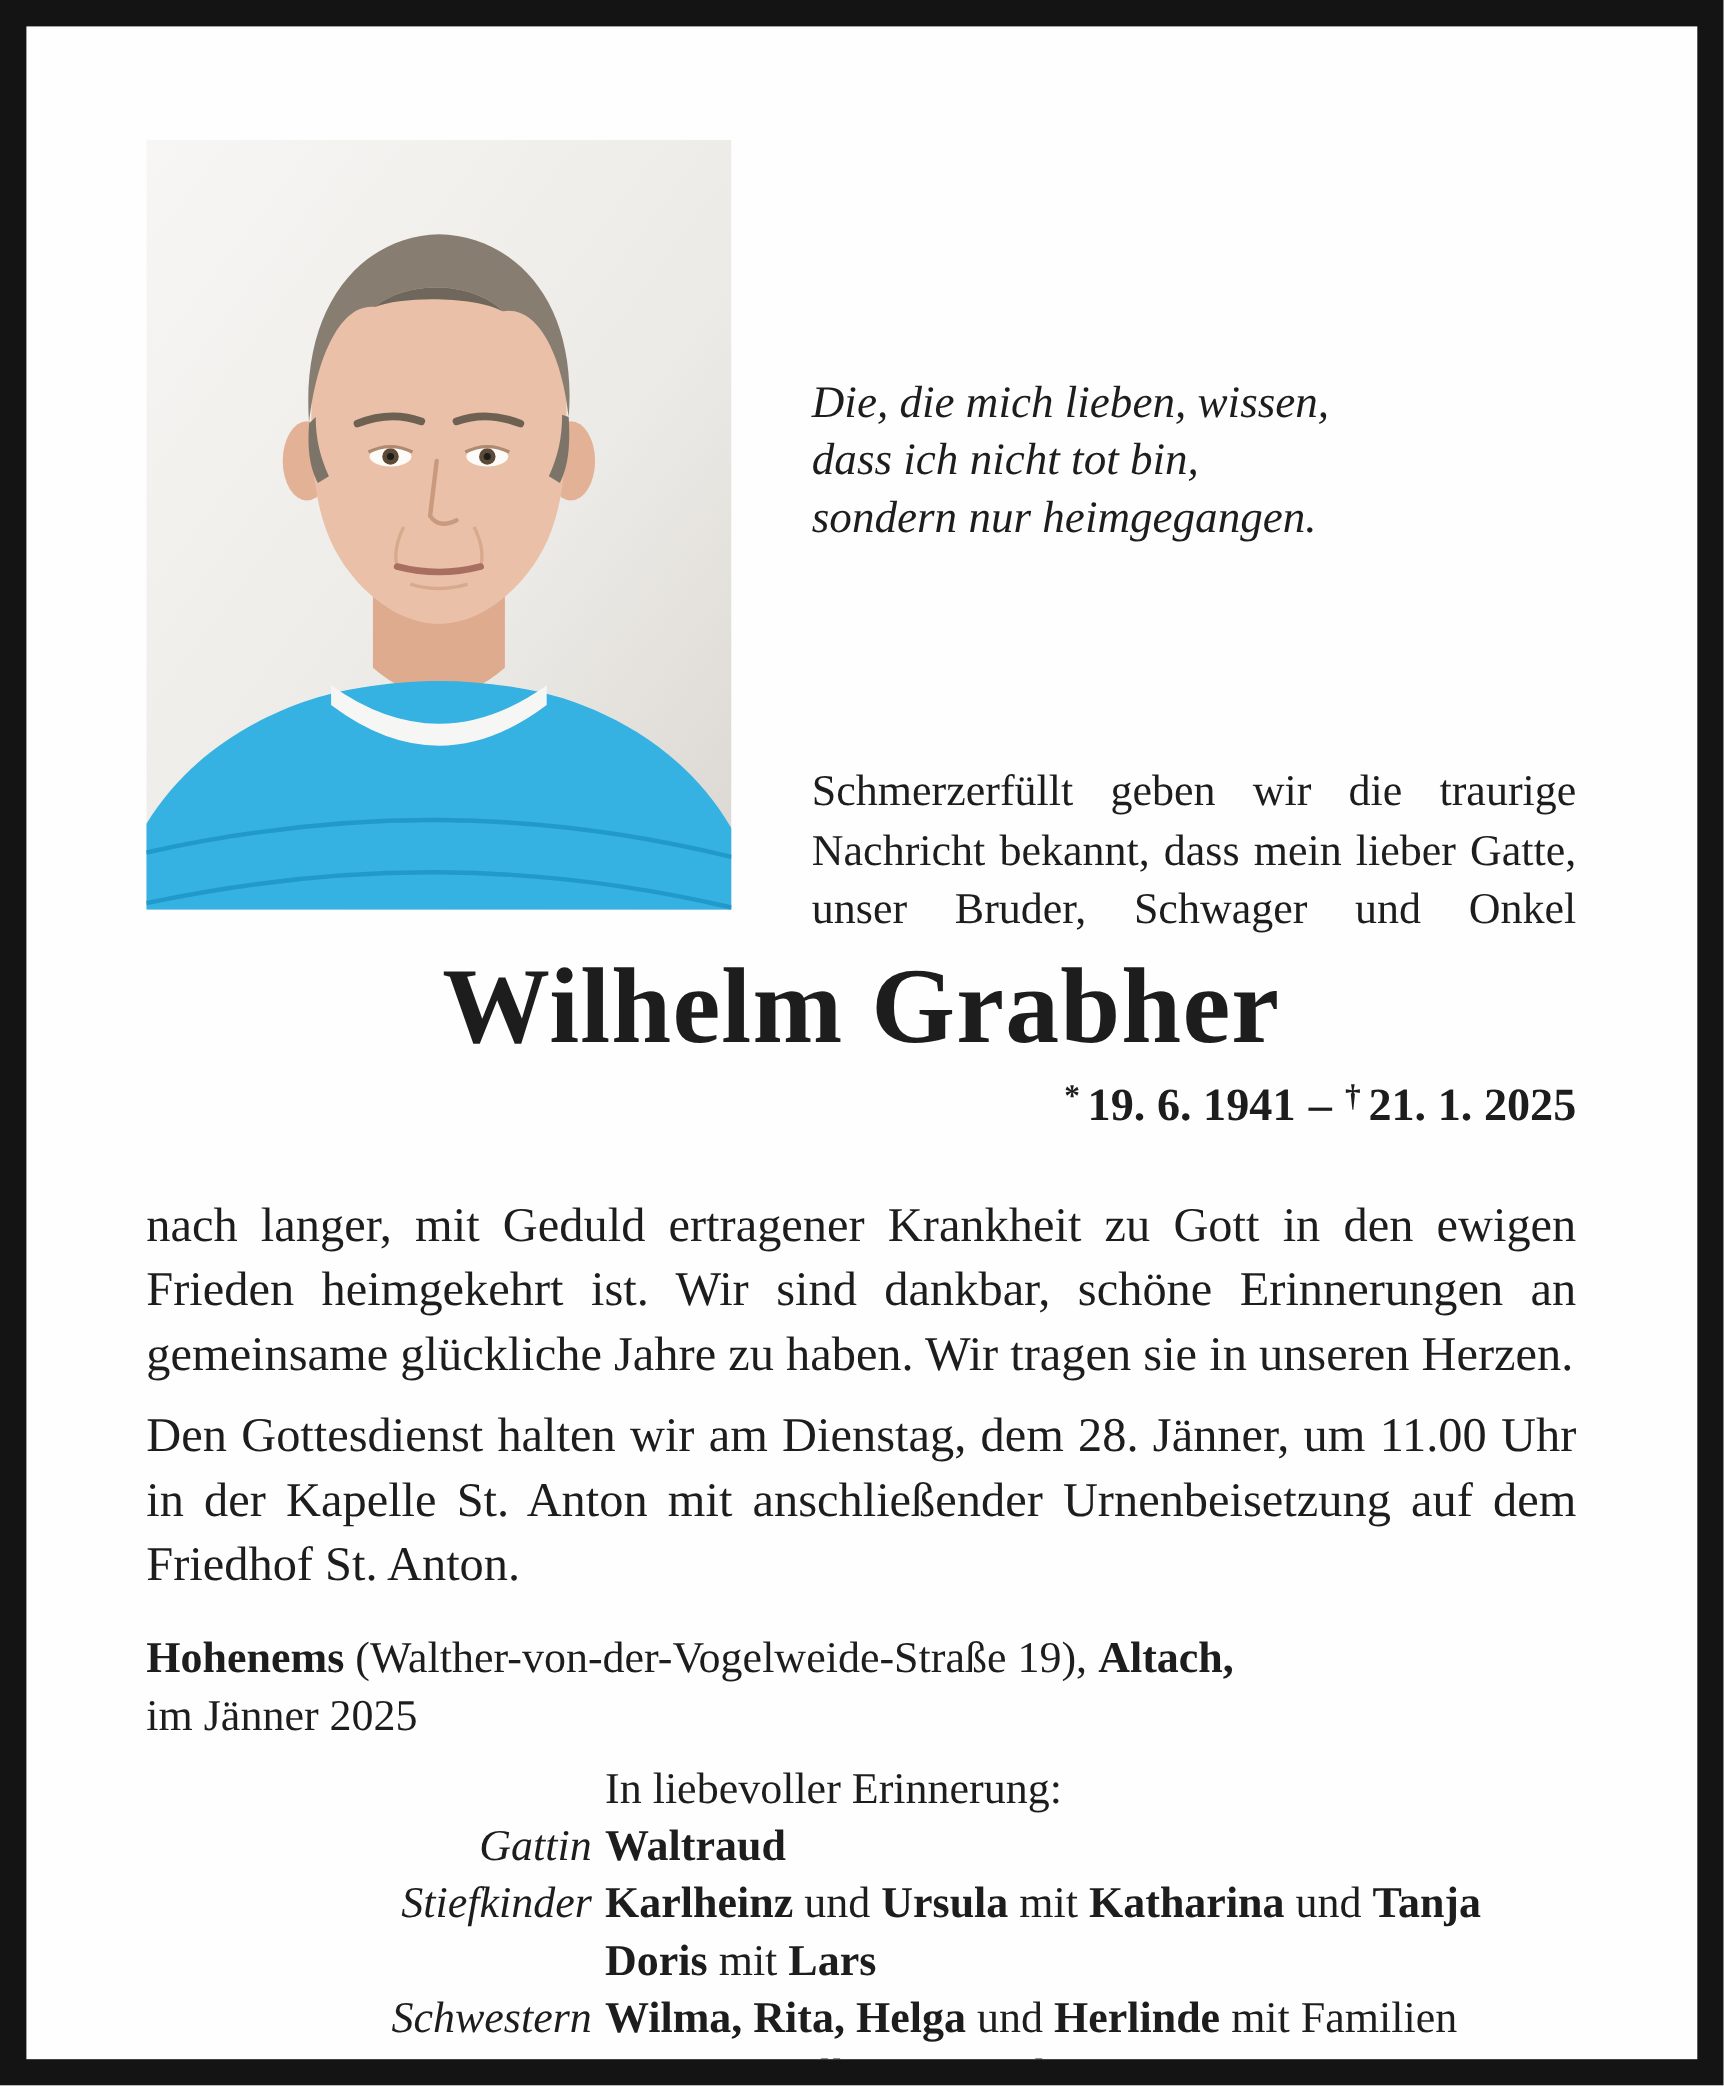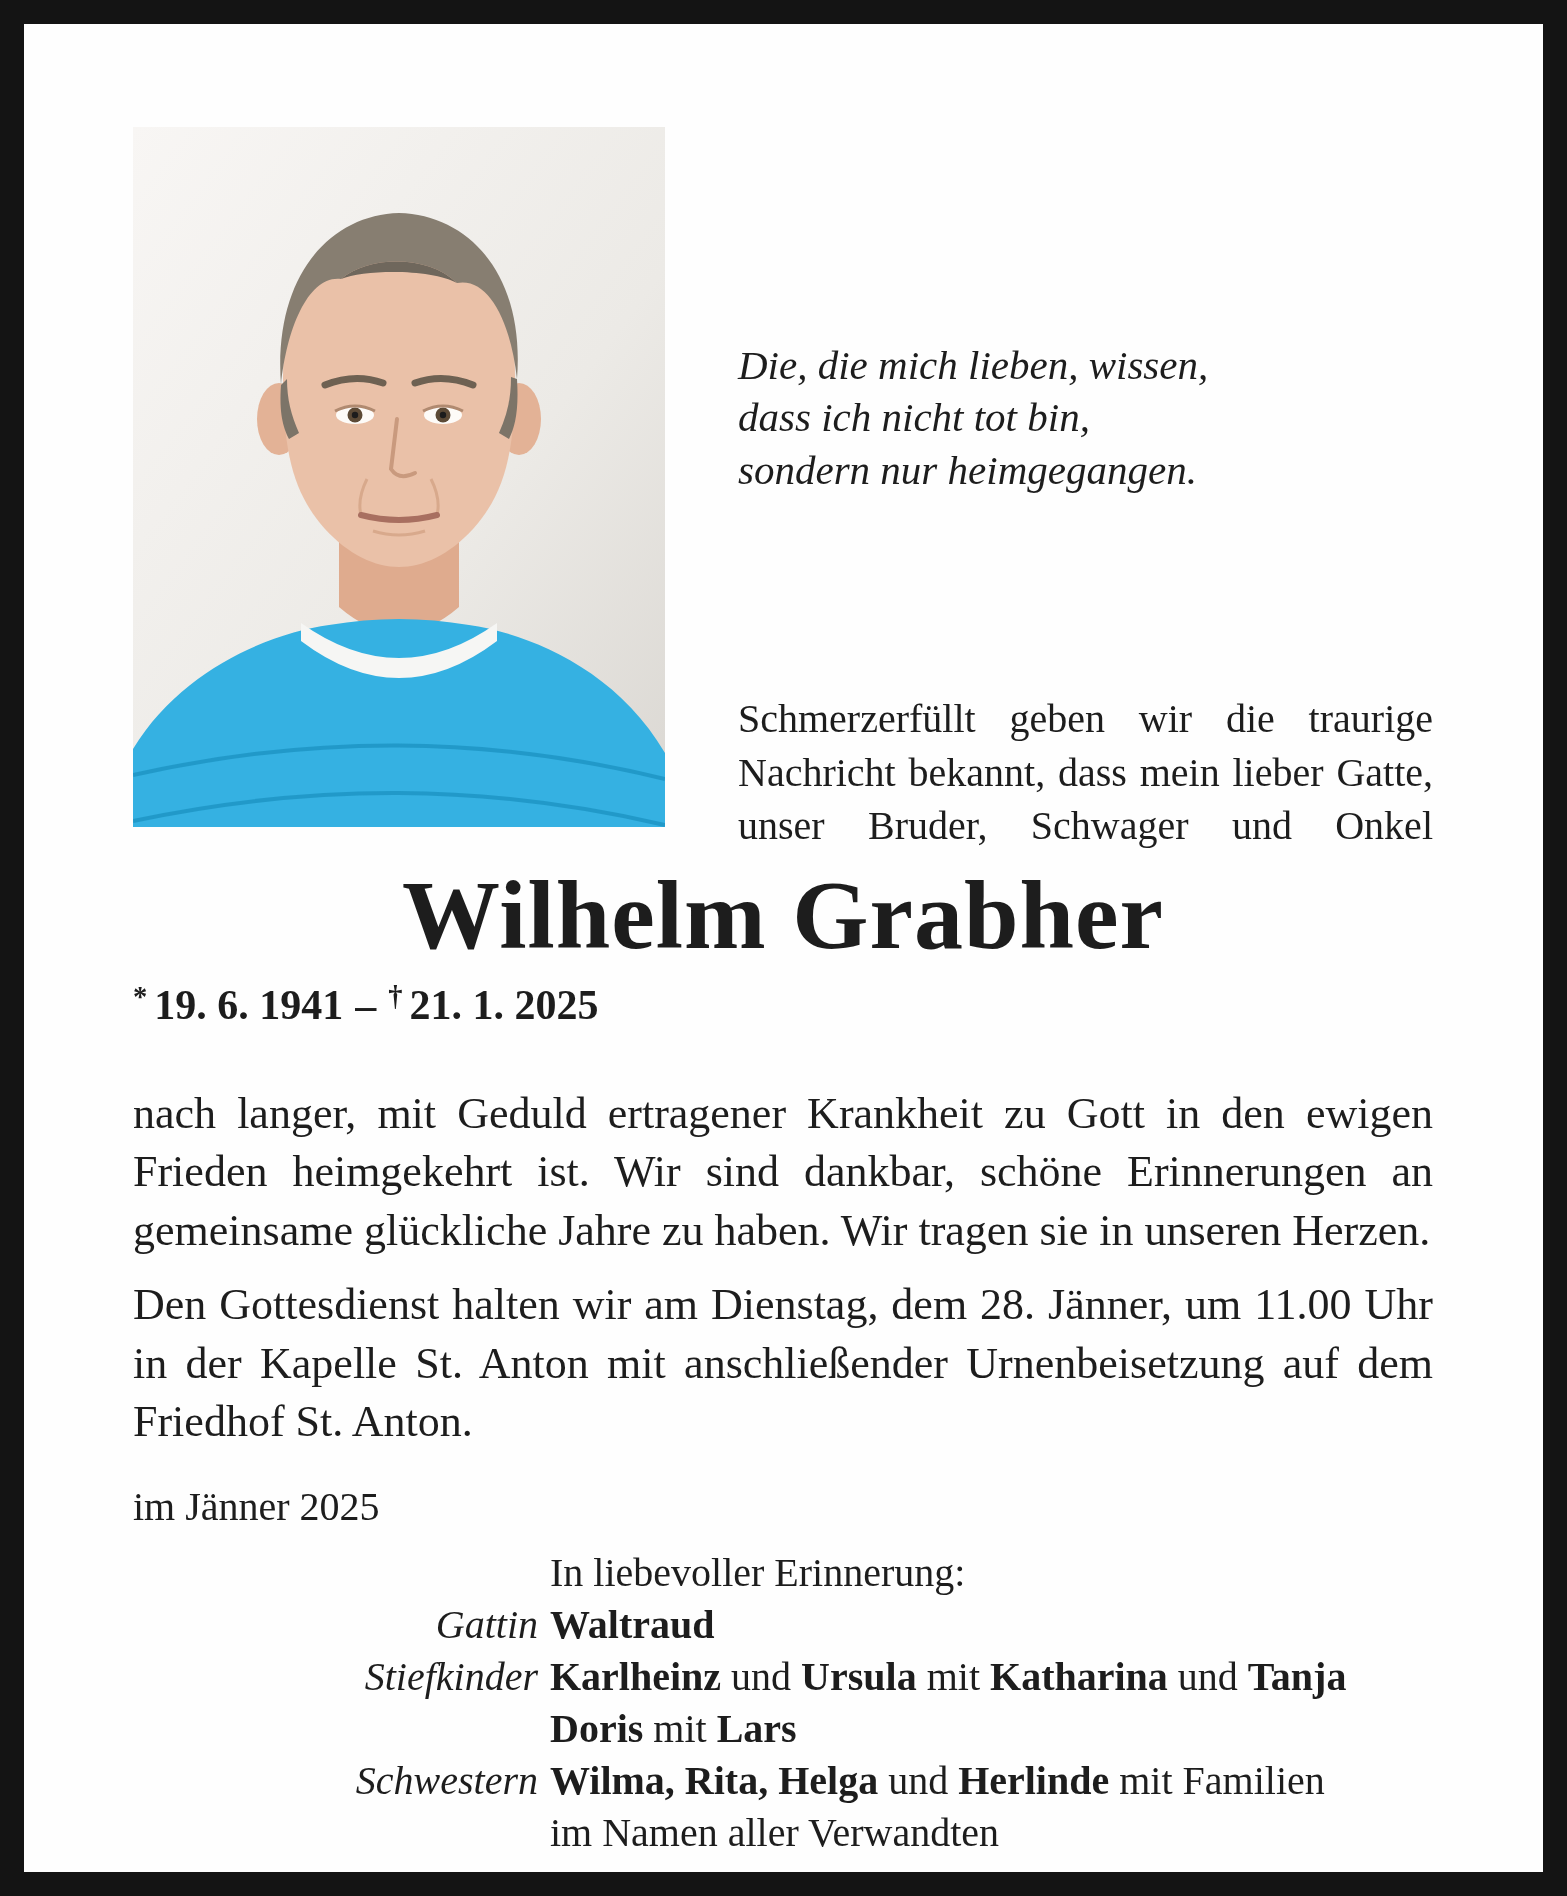--- a/index.html
+++ b/index.html
@@ -36,21 +36,21 @@
   .name {
     margin-top: 12px;
     text-align: center;
     font-size: 98px;
     font-weight: 700;
     line-height: 1.05;
     letter-spacing: 1px;
   }
   .dates {
     margin-top: 14px;
-    text-align: left;
+    text-align: right;
     font-size: 42px;
     font-weight: 700;
   }
   .sup {
     font-size: 68%;
     position: relative;
     top: -0.45em;
     margin-right: 7px;
     font-weight: 700;
   }
@@ -141,20 +141,23 @@
     <h1 class="name">Wilhelm Grabher</h1>
 
     <div class="dates">
       <span class="sup">*</span><span>19. 6. 1941</span><span class="dash">–</span><span class="sup">†</span><span>21. 1. 2025</span>
     </div>
 
     <p class="para p1">nach langer, mit Geduld ertragener Krankheit zu Gott in den ewigen Frieden heimgekehrt ist. Wir sind dankbar, schöne Erinnerungen an gemeinsame glückliche Jahre zu haben. Wir tragen sie in unseren Herzen.</p>
     <p class="para p2">Den Gottesdienst halten wir am Dienstag, dem 28. Jänner, um 11.00 Uhr in der Kapelle St. Anton mit anschließender Urnenbeisetzung auf dem Friedhof St. Anton.</p>
 
     <div class="loc">
+      <div>
+        <span class="b">Hohenems</span><span> (Walther-von-der-Vogelweide-Straße 19), </span><span class="b">Altach,</span>
+      </div>
       <div>im Jänner 2025</div>
     </div>
 
     <div class="memorial">
 
       <div class="mem-label"></div>
       <div class="mem-value">In liebevoller Erinnerung:</div>
 
       <div class="mem-label">Gattin</div>
       <div class="mem-value">

